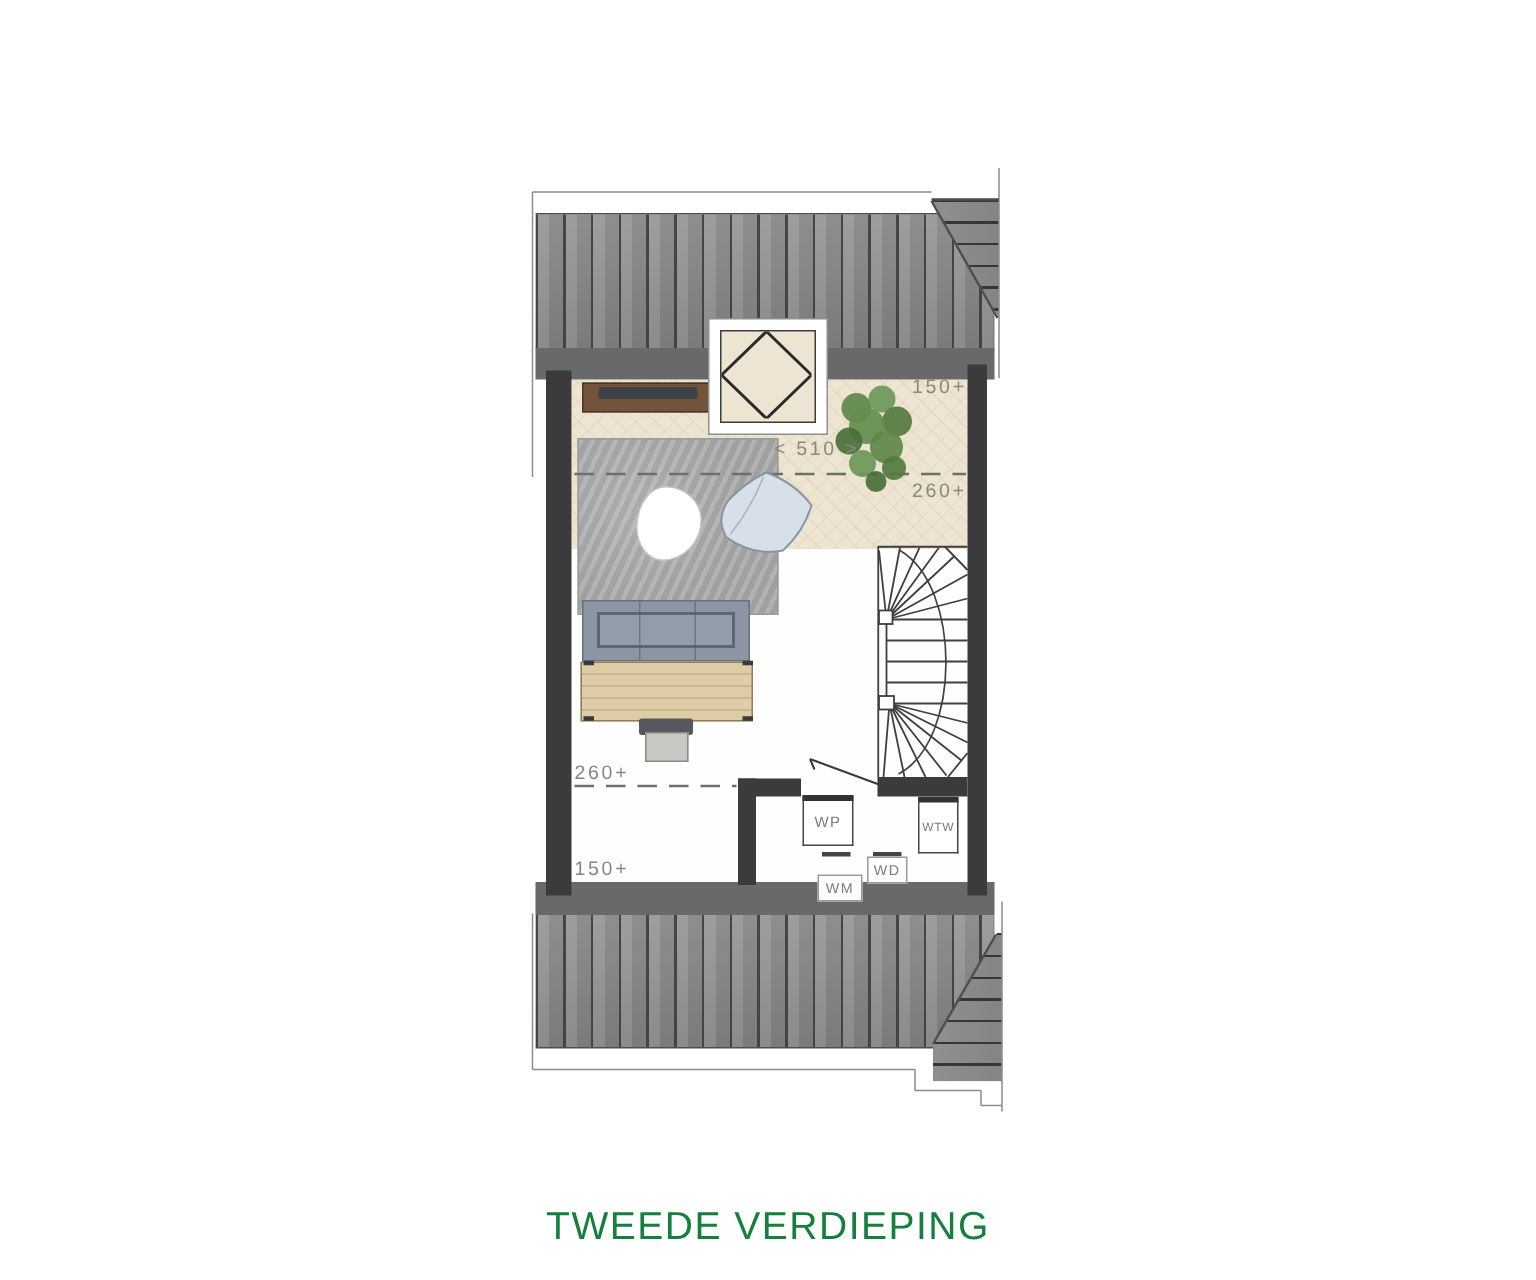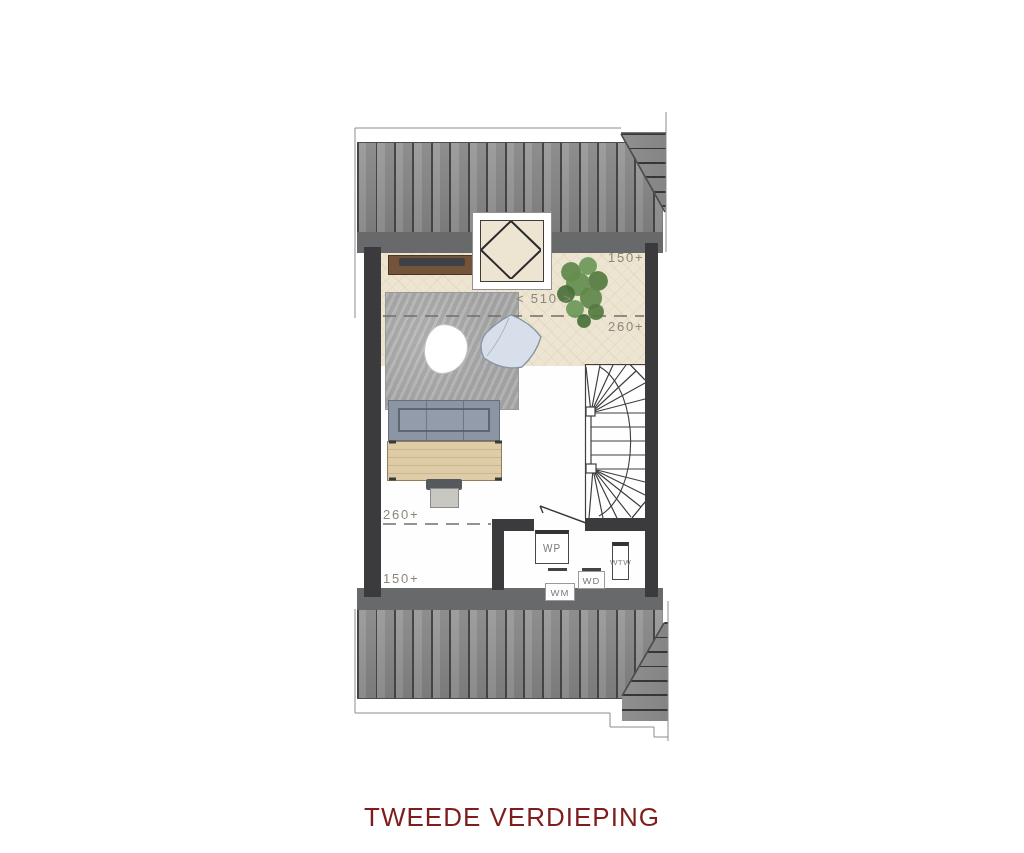--- a/index.html
+++ b/index.html
@@ -58,21 +58,21 @@
   
   .eq-big{background:#fff;border:1.5px solid #474747;border-top:4px solid #333;
           box-sizing:border-box;display:flex;align-items:center;justify-content:center;}
   .eq-small{background:#fdfdfd;border:1px solid #9a9a9a;box-sizing:border-box;
           display:flex;align-items:center;justify-content:center;}
   .eq-bar{background:#444447;}
   .eq-label{color:#7b7b80;letter-spacing:1px;}
 
   
   .dim{color:#8b887b;font-size:13px;letter-spacing:1.8px;white-space:nowrap;}
-  .title{left:0;right:0;top:802px;text-align:center;color:#7f1d1d;font-size:26px;
+  .title{left:0;right:0;top:802px;text-align:center;color:#15803d;font-size:26px;
          letter-spacing:1px;font-weight:400;}
   svg.overlay{position:absolute;left:0;top:0;pointer-events:none;}
 </style>
 </head>
 <body>
 
 <div class="canvas">
 
   <div class="abs floor-beige" style="left:381px;top:253px;width:264px;height:113px;"></div>
   <div class="abs floor-white" style="left:381px;top:366px;width:264px;height:222px;"></div>
@@ -111,21 +111,21 @@
     <div class="sofa-div" style="left:74px;"></div>
   </div>
 
   <div class="abs table" style="left:387px;top:441px;width:115px;height:40px;"></div>
   <div class="abs chair-back" style="left:426px;top:479px;width:36px;height:11px;"></div>
   <div class="abs chair-seat" style="left:430px;top:488px;width:29px;height:20px;"></div>
 
   <div class="abs eq-big" style="left:499px;top:530px;width:34px;height:34px;margin-left:36px;">
     <span class="eq-label" style="font-size:10px;">WP</span>
   </div>
-  <div class="abs eq-big" style="left:612px;top:542px;width:17px;height:38px;">
+  <div class="abs eq-big" style="left:612px;top:531px;width:27px;height:38px;">
     <span class="eq-label" style="font-size:8px;letter-spacing:.4px;">WTW</span>
   </div>
   <div class="abs eq-bar" style="left:548px;top:568px;width:19px;height:3px;"></div>
   <div class="abs eq-small" style="left:545px;top:583px;width:30px;height:18px;">
     <span class="eq-label" style="font-size:9.5px;">WM</span>
   </div>
   <div class="abs eq-bar" style="left:582px;top:568px;width:19px;height:3px;"></div>
   <div class="abs eq-small" style="left:578px;top:571px;width:27px;height:18px;">
     <span class="eq-label" style="font-size:9.5px;">WD</span>
   </div>

